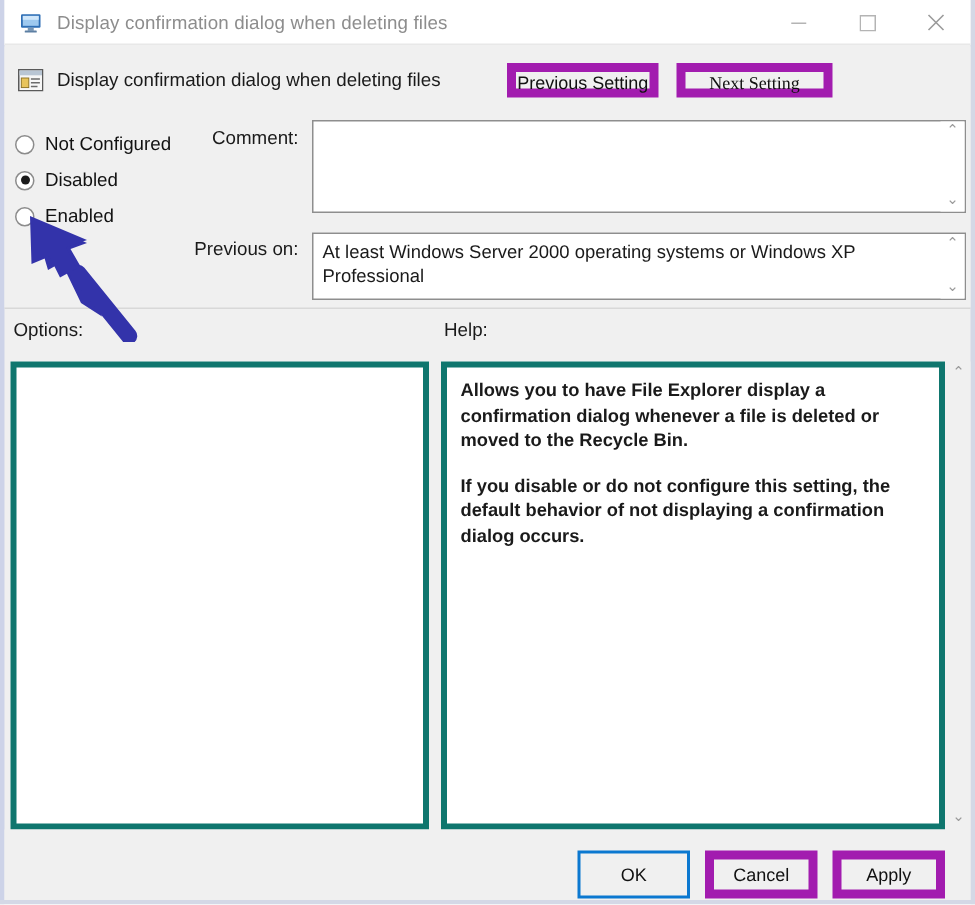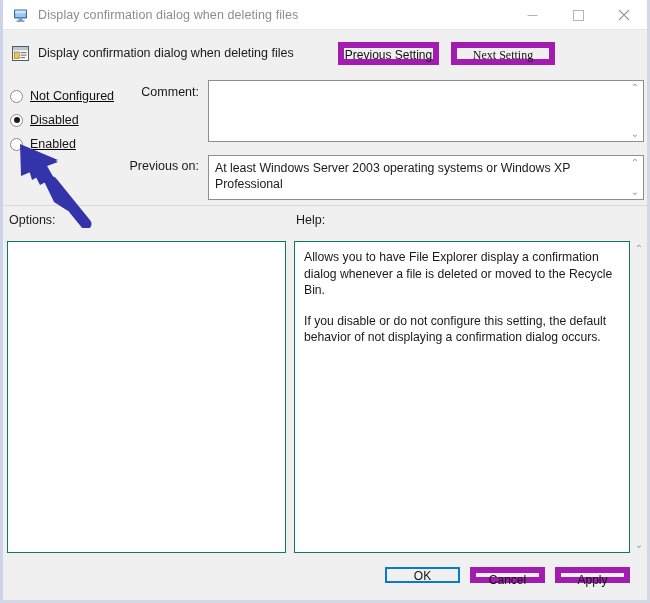--- a/index.html
+++ b/index.html
@@ -136,21 +136,20 @@
     width: 644px;
     height: 130px;
     background: #f0f0f0;
   }
 
   .radios {
     position: absolute;
     left: 7px;
     top: 9px;
     width: 115px;
-    text-decoration: underline;
   }
   .radio-row {
     display: flex;
     align-items: center;
     height: 24px;
   }
   .radio-mark {
     width: 13px;
     height: 13px;
     border-radius: 50%;
@@ -253,22 +252,23 @@
     position: absolute;
     left: 296px;
     top: 213px;
     font-size: 12.5px;
     color: #1a1a1a;
   }
 
   .panel {
     position: absolute;
     background: #ffffff;
-    border: 1px solid #0f766e;
-    box-sizing: border-box;
+    border: 4px solid #0f766e;
+    box-sizing: border-box;
+    font-weight: bold;
   }
   .panel-options {
     left: 7px;
     top: 241px;
     width: 279px;
     height: 312px;
   }
   .panel-help {
     left: 294px;
     top: 241px;
@@ -311,21 +311,21 @@
   }
   .footer-buttons {
     position: absolute;
     right: 17px;
     top: 14px;
     display: flex;
     gap: 10px;
   }
   .btn.footer-btn {
     width: 75px;
-    height: 16px;
+    height: 32px;
     background: #f0f0f0;
   }
   .btn.focused {
     border: 2px solid #0b78d0;
     background: #f0f0f0;
   }
 
   
   .annotation-arrow {
     position: absolute;
@@ -415,21 +415,21 @@
     <div class="textbox box-comment">
       <div class="tb-content"></div>
       <div class="tb-scroll">
         <span class="chev">⌃</span>
         <span class="chev">⌄</span>
       </div>
     </div>
 
     <div class="field-label lbl-supported">Previous on:</div>
     <div class="textbox box-supported">
-      <div class="tb-content">At least Windows Server 2003 operating systems or Windows XP Professional</div>
+      <div class="tb-content">At least Windows Server 2000 operating systems or Windows XP Professional</div>
       <div class="tb-scroll">
         <span class="chev">⌃</span>
         <span class="chev">⌄</span>
       </div>
     </div>
   </div>
 
   <div class="sep"></div>
 
   <div class="lbl-options">Options:</div>

